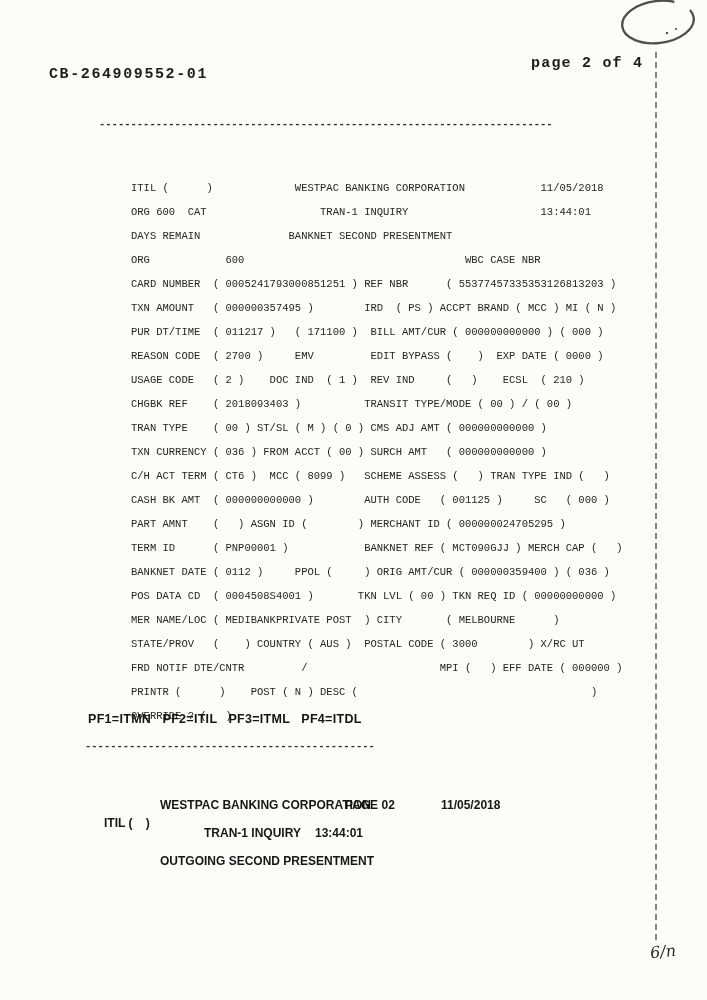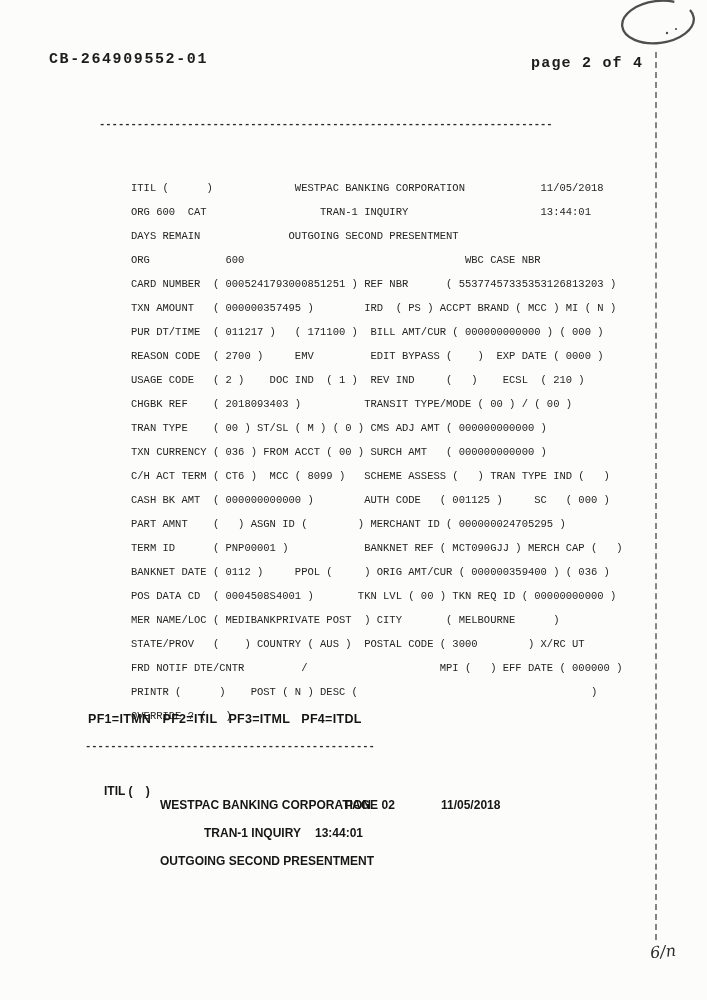--- a/index.html
+++ b/index.html
@@ -4,21 +4,21 @@
 <style>
   html,body{margin:0;padding:0;}
   body{
     width:707px;height:1000px;background:#e9e9e7;
     font-family:"Liberation Mono",monospace;
   }
   .page{
     position:relative;width:707px;height:1000px;background:#fcfcfa;overflow:hidden;
   }
   .doc-number{
-    position:absolute;left:49px;top:51px;
+    position:absolute;left:49px;top:66px;
     font-family:"Liberation Mono",monospace;font-weight:bold;
     font-size:15px;letter-spacing:1.6px;color:#1c1c1c;white-space:pre;
   }
   .page-label{
     position:absolute;left:531px;top:55px;
     font-family:"Liberation Mono",monospace;font-weight:bold;
     font-size:15px;letter-spacing:1.2px;color:#1c1c1c;white-space:pre;
   }
   .sep-top{
     position:absolute;left:99px;top:118px;
@@ -37,21 +37,21 @@
     font-family:"Liberation Sans",sans-serif;font-weight:bold;
     font-size:12.5px;color:#141414;white-space:pre;letter-spacing:0.3px;
   }
   .sep-bottom{
     position:absolute;left:85px;top:740px;
     font-family:"Liberation Mono",monospace;font-size:10.5px;font-weight:bold;
     color:#2e2e2e;white-space:pre;
   }
   .p2{position:absolute;font-family:"Liberation Sans",sans-serif;font-weight:bold;
       font-size:12px;color:#161616;white-space:pre;}
-  .p2-itil{left:88px;top:784px;padding-left:16px;}
+  .p2-itil{left:88px;top:816px;padding-left:16px;}
   .p2-bank{left:160px;top:798px;text-align:right;}
   .p2-page{left:345px;top:798px;}
   .p2-date{left:401px;top:798px;margin-left:40px;}
   .p2-inquiry{left:172px;top:826px;margin-left:32px;}
   .p2-time{left:315px;top:826px;}
   .p2-presentment{left:160px;top:854px;}
   .scan-edge{
     position:absolute;left:655px;top:52px;height:888px;width:0;
     border-left:2px dashed rgba(35,35,35,0.55);
   }
@@ -68,21 +68,21 @@
 <div class="page">
 
   <div class="doc-number">CB-264909552-01</div>
   <div class="page-label">page 2 of 4</div>
 
   <div class="sep-top">------------------------------------------------------------------------</div>
 
   <div class="terminal">
     <div class="tl">ITIL (      )             WESTPAC BANKING CORPORATION            11/05/2018</div>
     <div class="tl">ORG 600  CAT                  TRAN-1 INQUIRY                     13:44:01</div>
-    <div class="tl">DAYS REMAIN              OUTGOING SECOND PRESENTMENT</div>
+    <div class="tl">DAYS REMAIN              BANKNET SECOND PRESENTMENT</div>
     <div class="tl">ORG            600                                   WBC CASE NBR</div>
     <div class="tl">CARD NUMBER  ( 0005241793000851251 ) REF NBR      ( 55377457335353126813203 )</div>
     <div class="tl">TXN AMOUNT   ( 000000357495 )        IRD  ( PS ) ACCPT BRAND ( MCC ) MI ( N )</div>
     <div class="tl">PUR DT/TIME  ( 011217 )   ( 171100 )  BILL AMT/CUR ( 000000000000 ) ( 000 )</div>
     <div class="tl">REASON CODE  ( 2700 )     EMV         EDIT BYPASS (    )  EXP DATE ( 0000 )</div>
     <div class="tl">USAGE CODE   ( 2 )    DOC IND  ( 1 )  REV IND     (   )    ECSL  ( 210 )</div>
     <div class="tl">CHGBK REF    ( 2018093403 )          TRANSIT TYPE/MODE ( 00 ) / ( 00 )</div>
     <div class="tl">TRAN TYPE    ( 00 ) ST/SL ( M ) ( 0 ) CMS ADJ AMT ( 000000000000 )</div>
     <div class="tl">TXN CURRENCY ( 036 ) FROM ACCT ( 00 ) SURCH AMT   ( 000000000000 )</div>
     <div class="tl">C/H ACT TERM ( CT6 )  MCC ( 8099 )   SCHEME ASSESS (   ) TRAN TYPE IND (   )</div>

